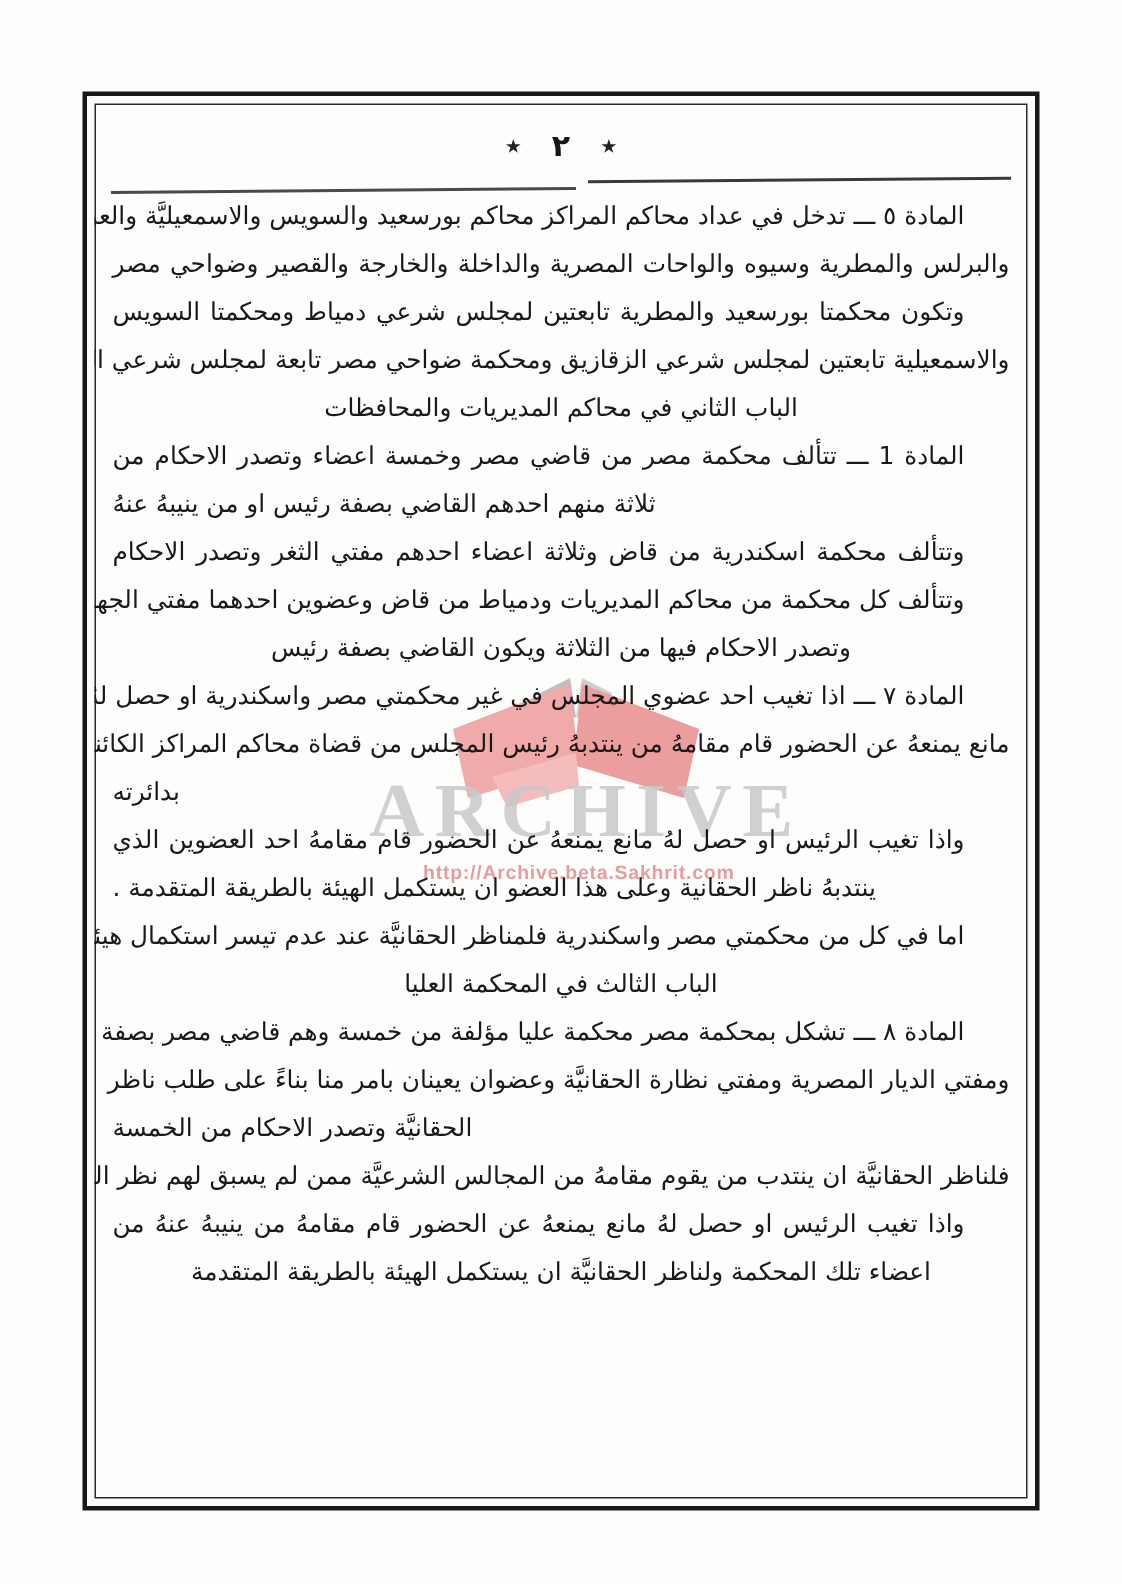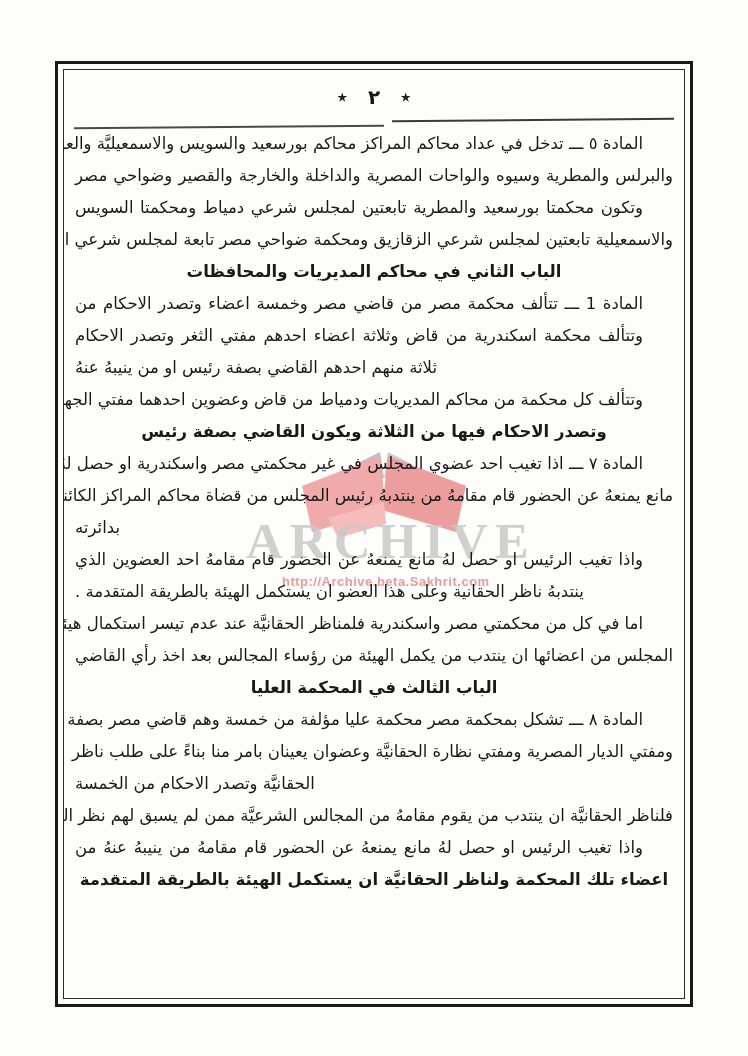--- a/index.html
+++ b/index.html
@@ -89,21 +89,21 @@
     font-size: 16.5px;
   }
   .line {
     height: 32px;
     line-height: 32px;
     white-space: nowrap;
     text-justify: inter-word;
   }
   .l-indent  { padding-right: 30px; text-align: justify; text-align-last: justify; }
   .l-justify { text-align: justify; text-align-last: justify; }
-  .l-center  { text-align: center; font-weight: bold; }
+  .l-center  { text-align: center; }
   .l-right   { text-align: left; }
   .l-left    { text-align: left; direction: rtl; }
 </style>
 </head>
 <body>
 
 <div class="page">
 
   <div class="frame-outer">
     <div class="frame-inner"></div>
@@ -129,31 +129,30 @@
       <span class="ornament">٭</span>
     </div>
 
     <div class="text-body">
         <div class="line l-indent">المادة ٥ ـــ تدخل في عداد محاكم المراكز محاكم بورسعيد والسويس والاسمعيليَّة والعريش</div>
         <div class="line l-justify">والبرلس والمطرية وسيوه والواحات المصرية والداخلة والخارجة والقصير وضواحي مصر</div>
         <div class="line l-indent">وتكون محكمتا بورسعيد والمطرية تابعتين لمجلس شرعي دمياط ومحكمتا السويس</div>
         <div class="line l-justify">والاسمعيلية تابعتين لمجلس شرعي الزقازيق ومحكمة ضواحي مصر تابعة لمجلس شرعي القليوبية</div>
         <div class="line l-center">الباب الثاني في محاكم المديريات والمحافظات</div>
         <div class="line l-indent">المادة 1 ـــ تتألف محكمة مصر من قاضي مصر وخمسة اعضاء وتصدر الاحكام من</div>
+        <div class="line l-left">ثلاثة منهم احدهم القاضي بصفة رئيس او من ينيبهُ عنهُ</div>
         <div class="line l-indent">وتتألف محكمة اسكندرية من قاض وثلاثة اعضاء احدهم مفتي الثغر وتصدر الاحكام</div>
-        <div class="line l-left">ثلاثة منهم احدهم القاضي بصفة رئيس او من ينيبهُ عنهُ</div>
         <div class="line l-indent">وتتألف كل محكمة من محاكم المديريات ودمياط من قاض وعضوين احدهما مفتي الجهة</div>
         <div class="line l-center">وتصدر الاحكام فيها من الثلاثة ويكون القاضي بصفة رئيس</div>
         <div class="line l-indent">المادة ٧ ـــ اذا تغيب احد عضوي المجلس في غير محكمتي مصر واسكندرية او حصل لهُ</div>
         <div class="line l-justify">مانع يمنعهُ عن الحضور قام مقامهُ من ينتدبهُ رئيس المجلس من قضاة محاكم المراكز الكائنة</div>
         <div class="line l-right">بدائرته</div>
         <div class="line l-indent">واذا تغيب الرئيس او حصل لهُ مانع يمنعهُ عن الحضور قام مقامهُ احد العضوين الذي</div>
         <div class="line l-left">ينتدبهُ ناظر الحقانية وعلى هذا العضو ان يستكمل الهيئة بالطريقة المتقدمة .</div>
         <div class="line l-indent">اما في كل من محكمتي مصر واسكندرية فلمناظر الحقانيَّة عند عدم تيسر استكمال هيئة</div>
-        <div class="line l-justify">المجلس من اعضائها ان ينتدب من يكمل الهيئة من رؤساء المجالس بعد اخذ رأي القاضي</div>
         <div class="line l-center">الباب الثالث في المحكمة العليا</div>
         <div class="line l-indent">المادة ٨ ـــ تشكل بمحكمة مصر محكمة عليا مؤلفة من خمسة وهم قاضي مصر بصفة رئيس</div>
         <div class="line l-justify">ومفتي الديار المصرية ومفتي نظارة الحقانيَّة وعضوان يعينان بامر منا بناءً على طلب ناظر</div>
         <div class="line l-left">الحقانيَّة وتصدر الاحكام من الخمسة</div>
         <div class="line l-justify">فلناظر الحقانيَّة ان ينتدب من يقوم مقامهُ من المجالس الشرعيَّة ممن لم يسبق لهم نظر الدعوى</div>
         <div class="line l-indent">واذا تغيب الرئيس او حصل لهُ مانع يمنعهُ عن الحضور قام مقامهُ من ينيبهُ عنهُ من</div>
         <div class="line l-center">اعضاء تلك المحكمة ولناظر الحقانيَّة ان يستكمل الهيئة بالطريقة المتقدمة</div>
       </div>
   </div>
 

